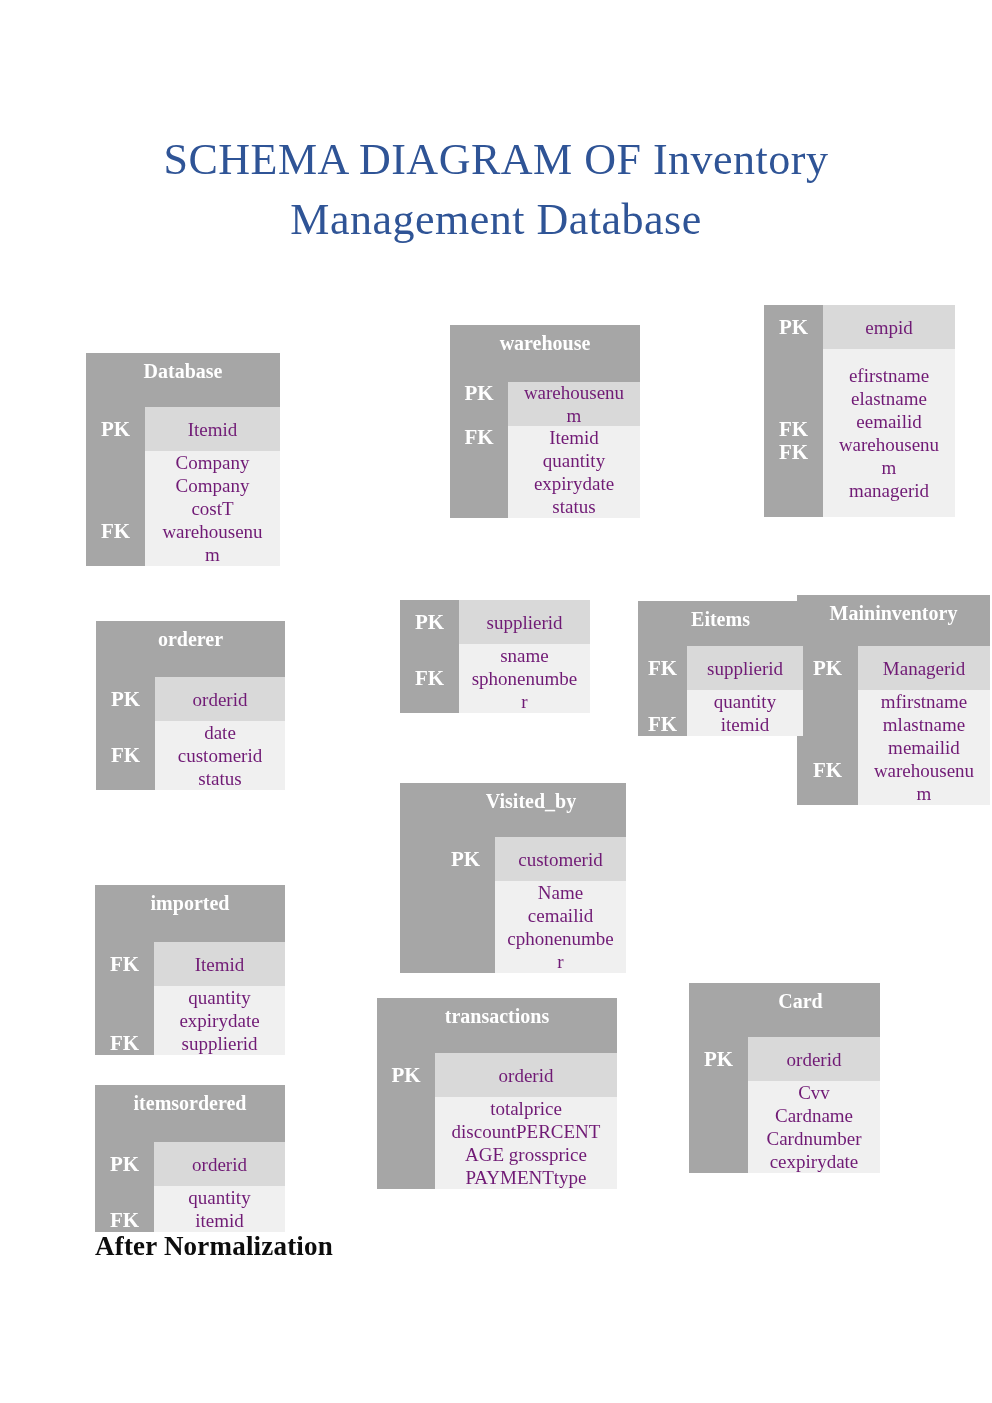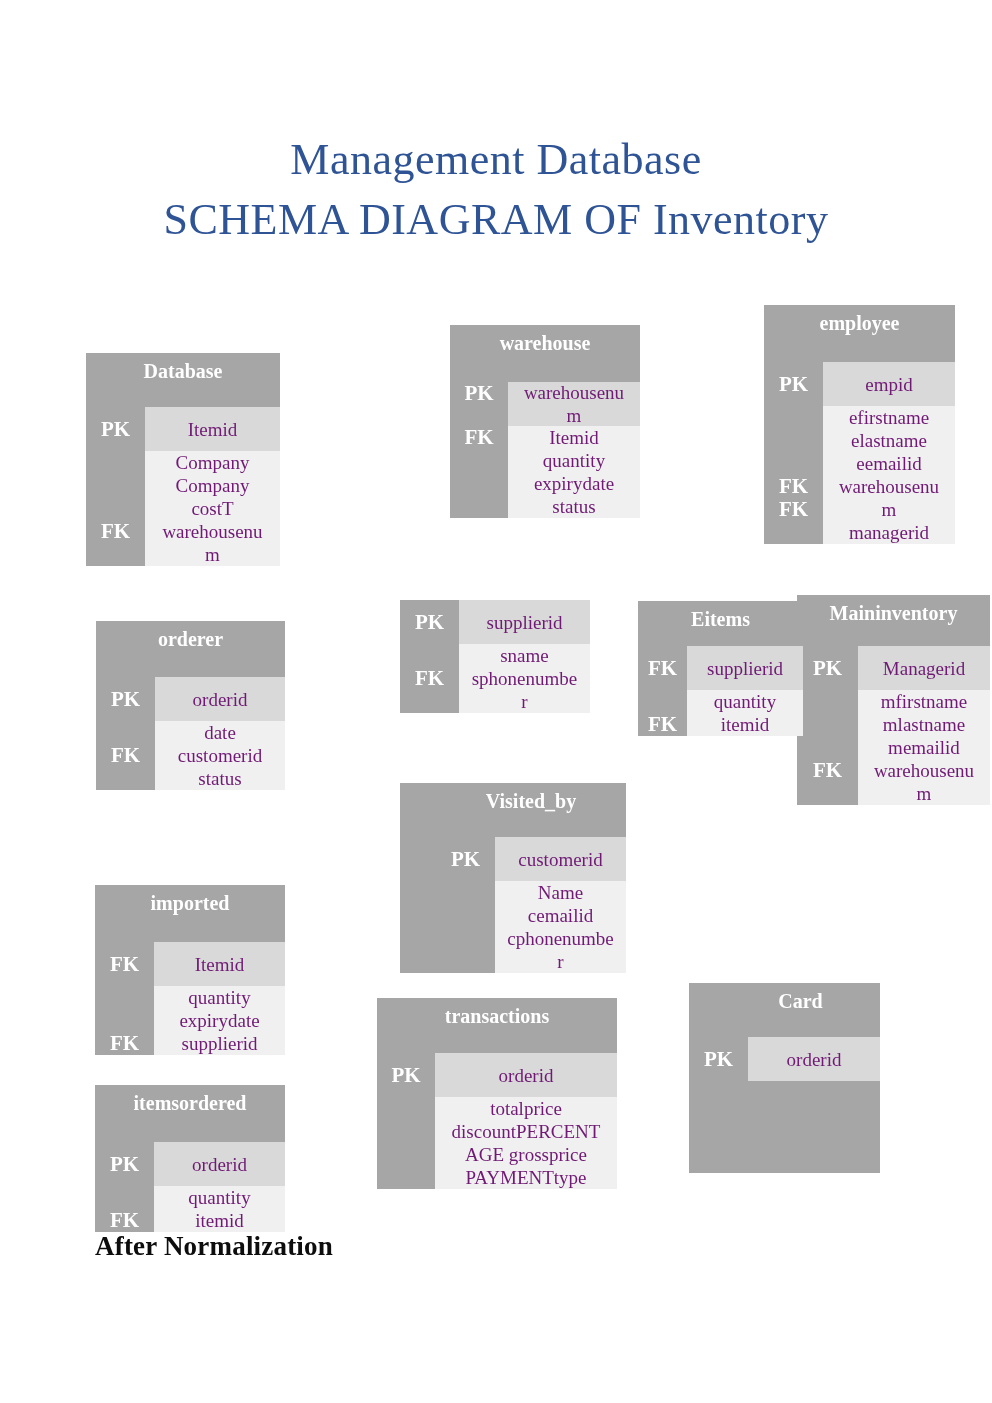--- a/index.html
+++ b/index.html
@@ -81,22 +81,22 @@
     color: #701a75;
     text-align: center;
     white-space: nowrap;
   }
 </style>
 </head>
 <body>
 
 <div class="page">
   <div class="doc-title">
+    <div>SCHEMA DIAGRAM OF Inventory</div>
     <div>Management Database</div>
-    <div>SCHEMA DIAGRAM OF Inventory</div>
   </div>
 
   <div id="diagram-canvas">
       <div class="tbl" style="left: 86px; top: 353px; width: 194px; z-index: 1;">
         <div class="tbl-name" style="height: 54px;">Database</div>
         <div class="tbl-grid" style="grid-template-columns: 59px 135px;">
           <div class="keycol">
             <div class="sec " style="height: 44px;">
               <div class="kline">PK</div>
             </div>
@@ -145,40 +145,39 @@
             <div class="sec attr-cell" style="height: 92px;">
               <div class="vline">Itemid</div>
               <div class="vline">quantity</div>
               <div class="vline">expirydate</div>
               <div class="vline">status</div>
             </div>
           </div>
         </div>
       </div>
       <div class="tbl" style="left: 764px; top: 305px; width: 191px; z-index: 1;">
-        <div class="tbl-name" style="height: 57px;">employee</div>
         <div class="tbl-grid" style="grid-template-columns: 59px 132px;">
           <div class="keycol">
             <div class="sec " style="height: 44px;">
               <div class="kline">PK</div>
             </div>
             <div class="sec " style="height: 138px;">
               <div class="kline"></div>
               <div class="kline"></div>
               <div class="kline"></div>
               <div class="kline">FK</div>
               <div class="kline">FK</div>
               <div class="kline"></div>
             </div>
           </div>
           <div class="valcol">
             <div class="sec pk-cell" style="height: 44px;">
               <div class="vline">empid</div>
             </div>
-            <div class="sec attr-cell" style="height: 138px;">
+            <div class="sec attr-cell" style="height: 168px;">
               <div class="vline">efirstname</div>
               <div class="vline">elastname</div>
               <div class="vline">eemailid</div>
               <div class="vline">warehousenu</div>
               <div class="vline">m</div>
               <div class="vline">managerid</div>
             </div>
           </div>
         </div>
       </div>
@@ -396,19 +395,25 @@
               <div class="kline"></div>
               <div class="kline"></div>
               <div class="kline"></div>
               <div class="kline"></div>
             </div>
           </div>
           <div class="valcol">
             <div class="sec pk-cell" style="height: 44px;">
               <div class="vline">orderid</div>
             </div>
+            <div class="sec attr-cell" style="height: 92px;">
+              <div class="vline">Cvv</div>
+              <div class="vline">Cardname</div>
+              <div class="vline">Cardnumber</div>
+              <div class="vline">cexpirydate</div>
+            </div>
           </div>
         </div>
       </div>
     </div>
 
   <div class="footer-note">After Normalization</div>
 </div>
 
 </body></html>

